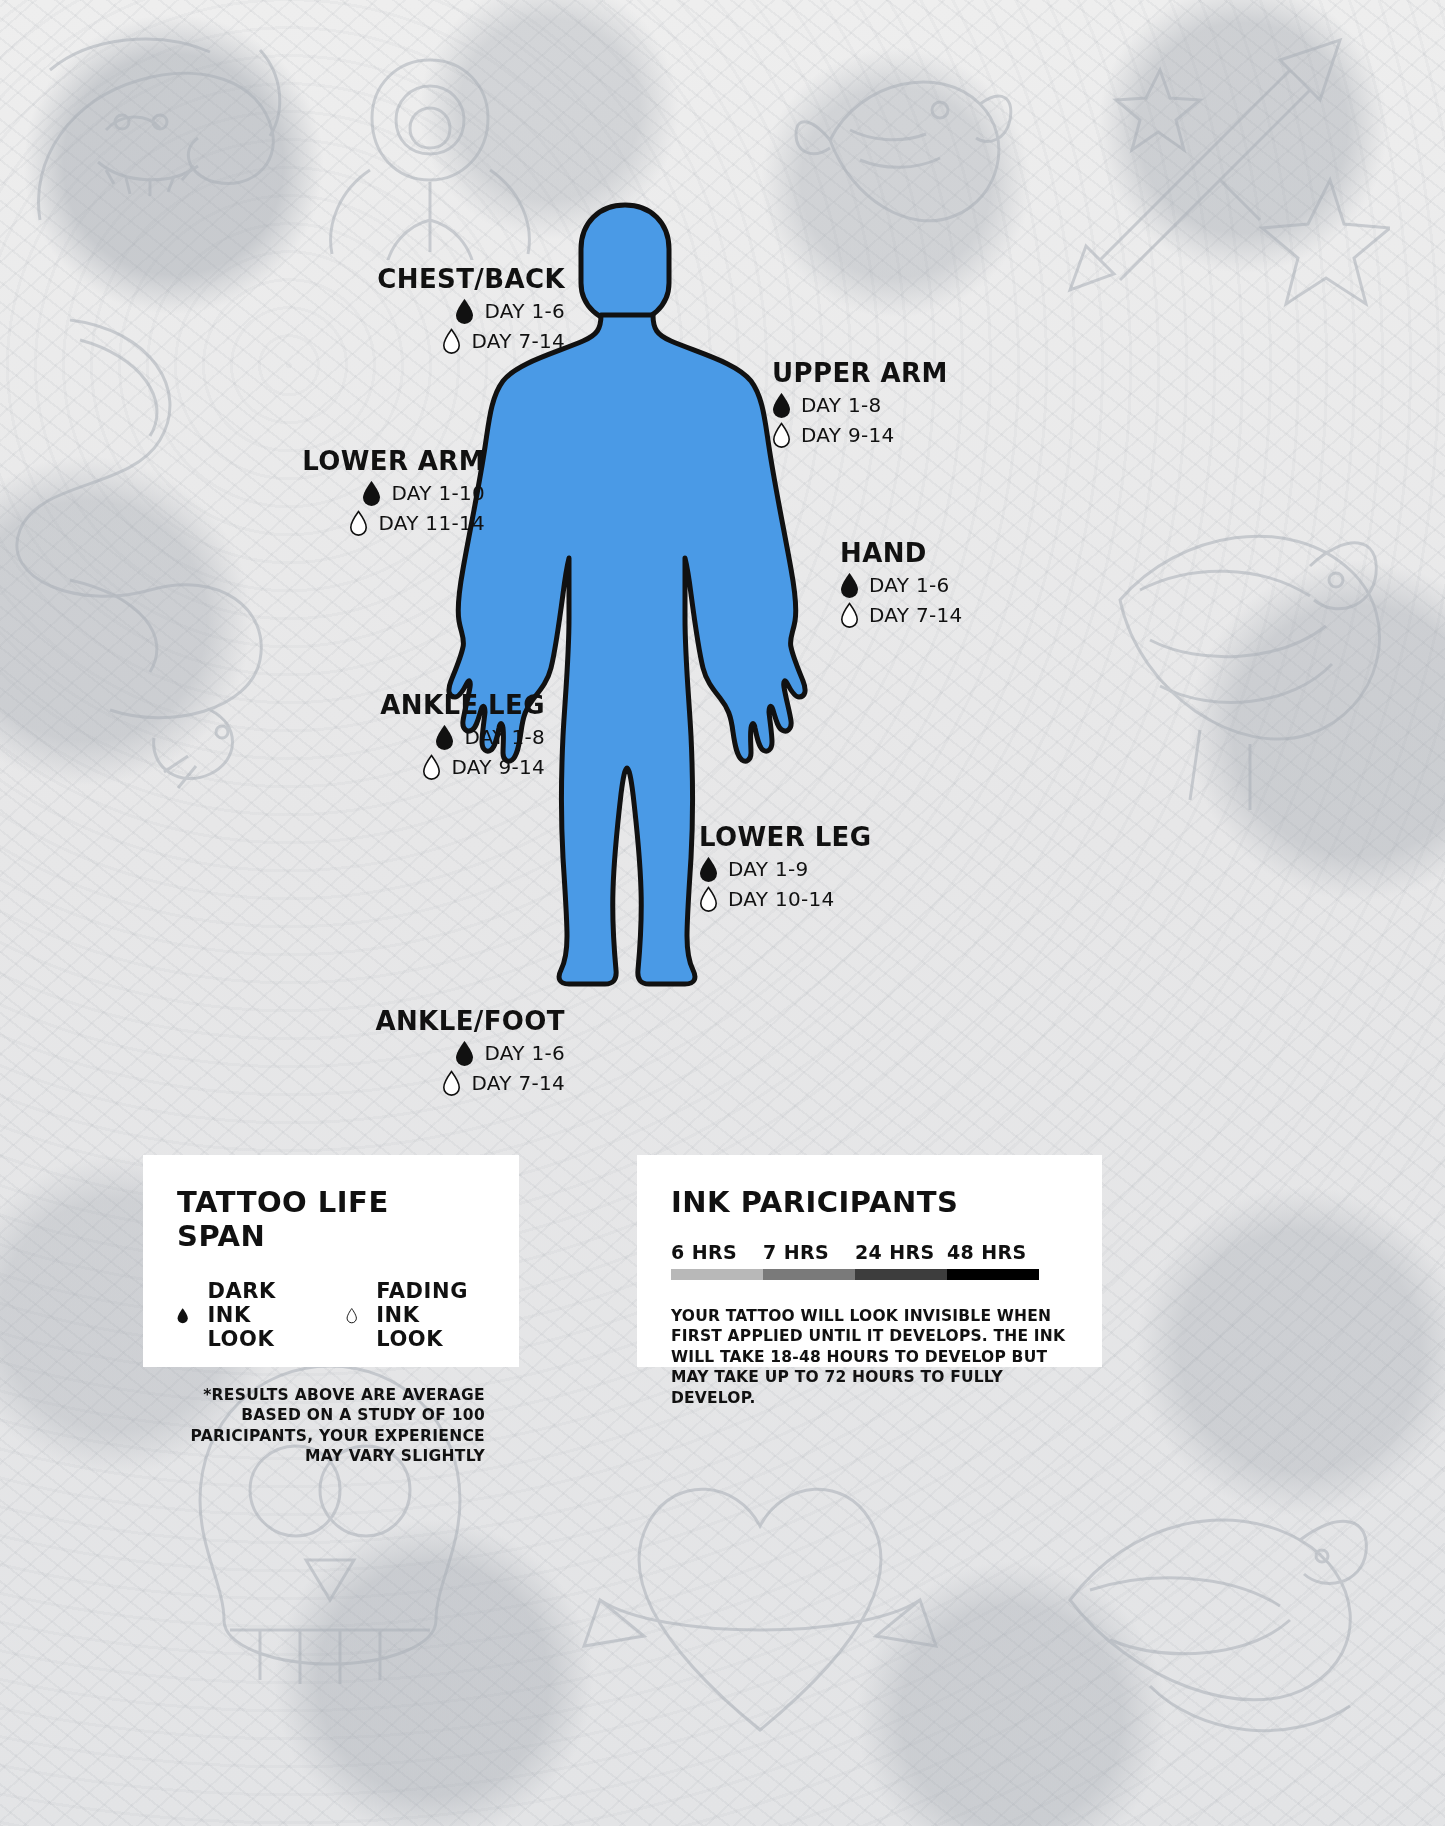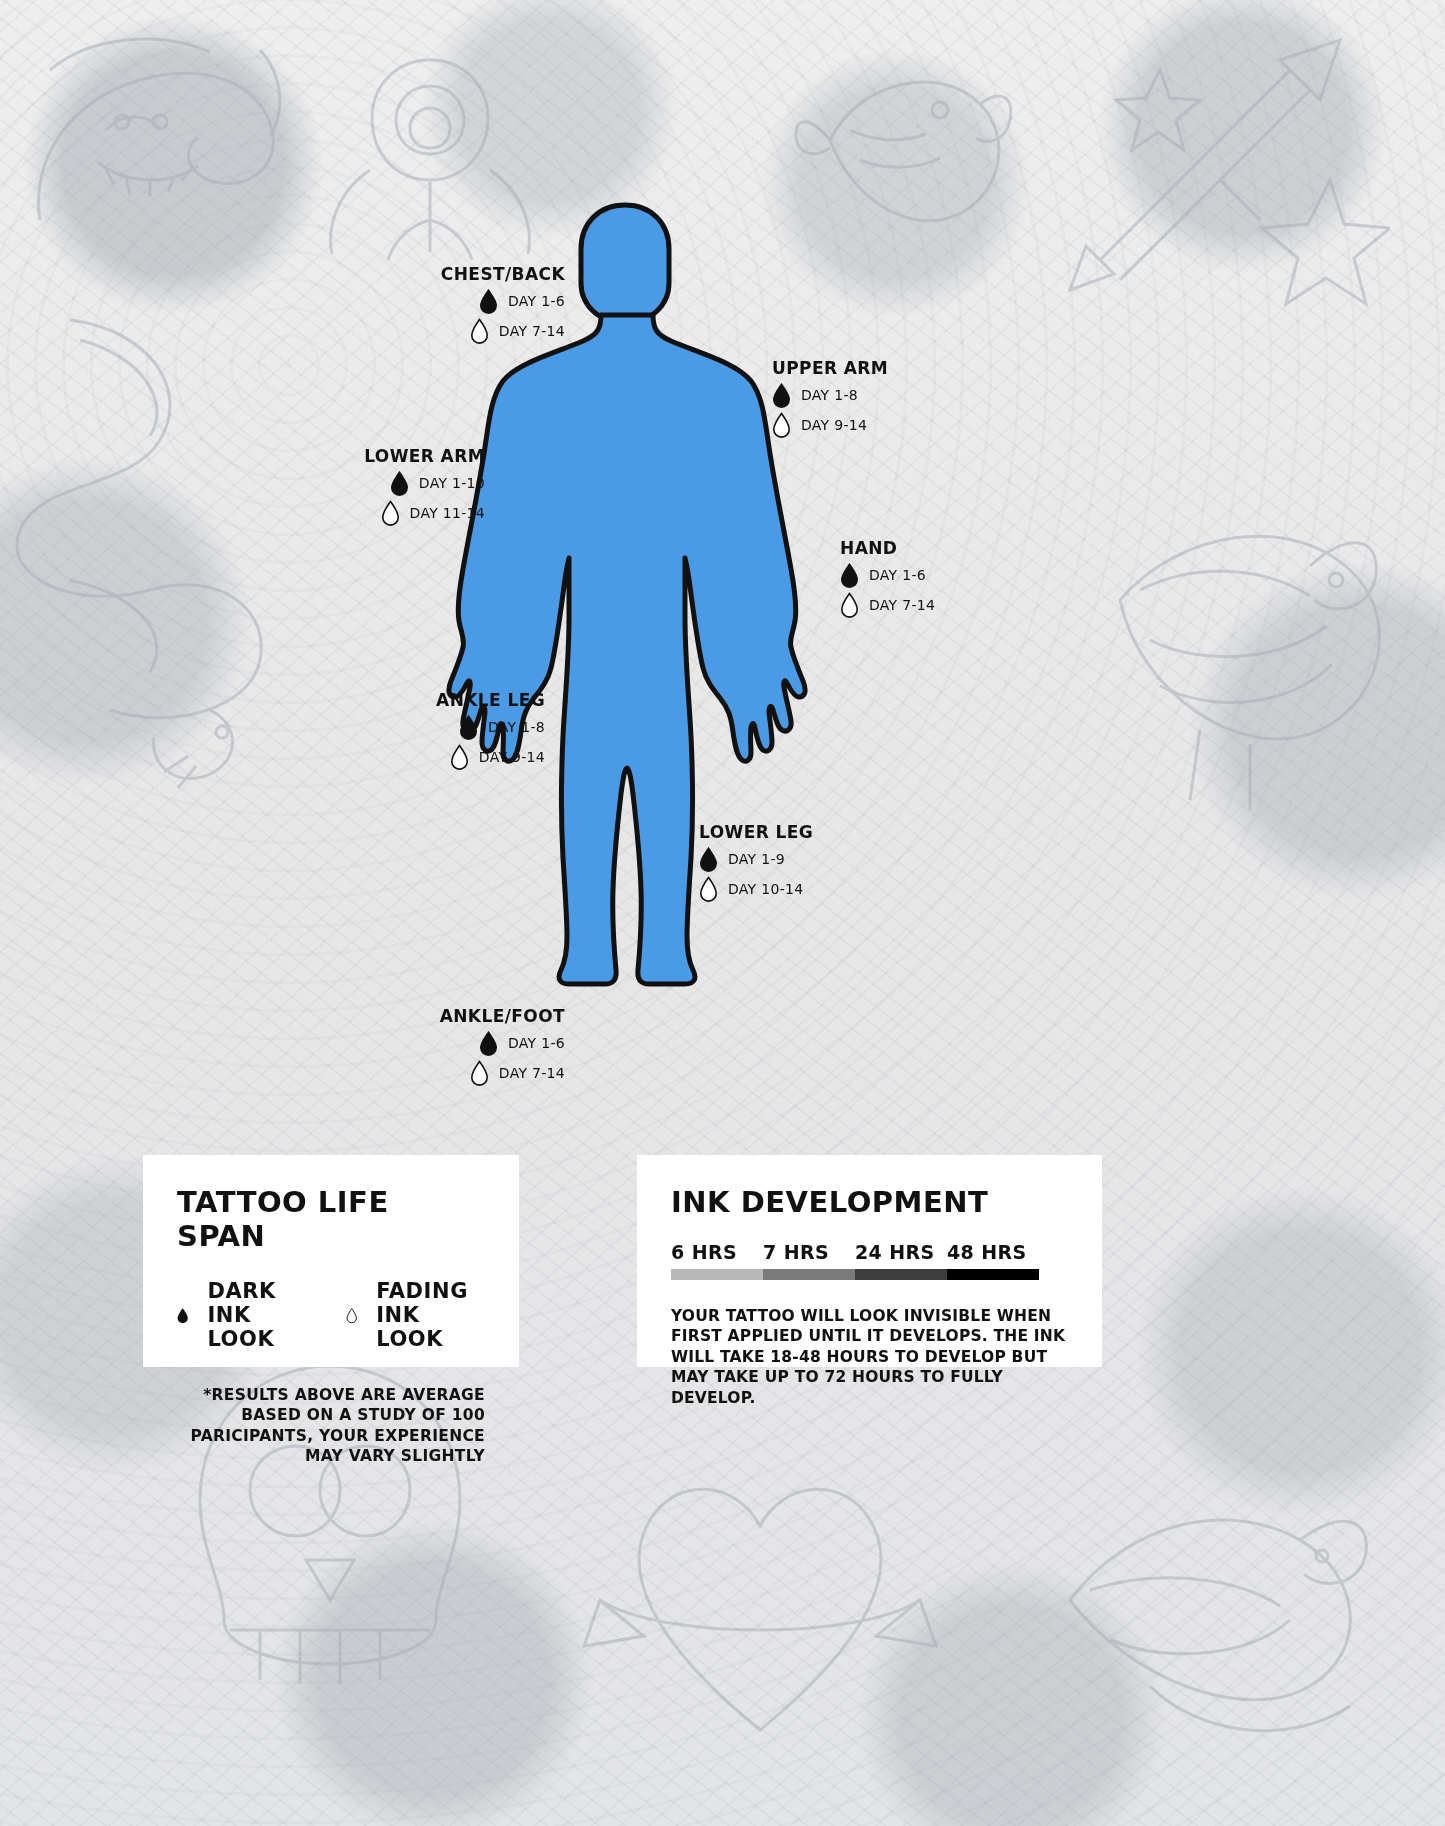--- a/index.html
+++ b/index.html
@@ -65,35 +65,35 @@
     left: 415px;
     top: 195px;
     width: 420px;
     height: 860px;
   }
 
   
   .anno { position: absolute; }
   .anno-title {
     font-weight: bold;
-    font-size: 17px;
+    font-size: 26px;
     letter-spacing: .4px;
     color: #111;
     white-space: nowrap;
     font-family: "DejaVu Sans", sans-serif;
   }
   .anno-row {
     display: flex;
     align-items: center;
     gap: 10px;
     margin-top: 4px;
     white-space: nowrap;
   }
   .anno-row .lbl {
-    font-size: 14px;
+    font-size: 20px;
     color: #111;
     letter-spacing: .3px;
     font-family: "DejaVu Sans", sans-serif;
   }
   .anno.right { text-align: left; }
   .anno.left  { text-align: right; }
   .anno.left .anno-row { justify-content: flex-end; }
   .anno.left .anno-title { text-align: right; }
 
   
@@ -472,21 +472,21 @@
           </svg>
         <span class="ltext">FADING INK LOOK</span>
       </div>
     </div>
     <div class="footnote">*RESULTS ABOVE ARE AVERAGE BASED ON A STUDY OF 100 PARICIPANTS, YOUR EXPERIENCE MAY VARY SLIGHTLY</div>
   </div>
 </div>
 
 <div id="card-ink">
   <div class="card-pad">
-    <div class="card-title">INK DEVELOPMENT</div>
+    <div class="card-title">INK PARICIPANTS</div>
     <div class="inkbars">
       <div class="inkbar">
         <div class="bt">6 HRS</div>
         <div class="bar" style="background:#b8b8b8;"></div>
       </div>
       <div class="inkbar">
         <div class="bt">7 HRS</div>
         <div class="bar" style="background:#7a7a7a;"></div>
       </div>
       <div class="inkbar">

